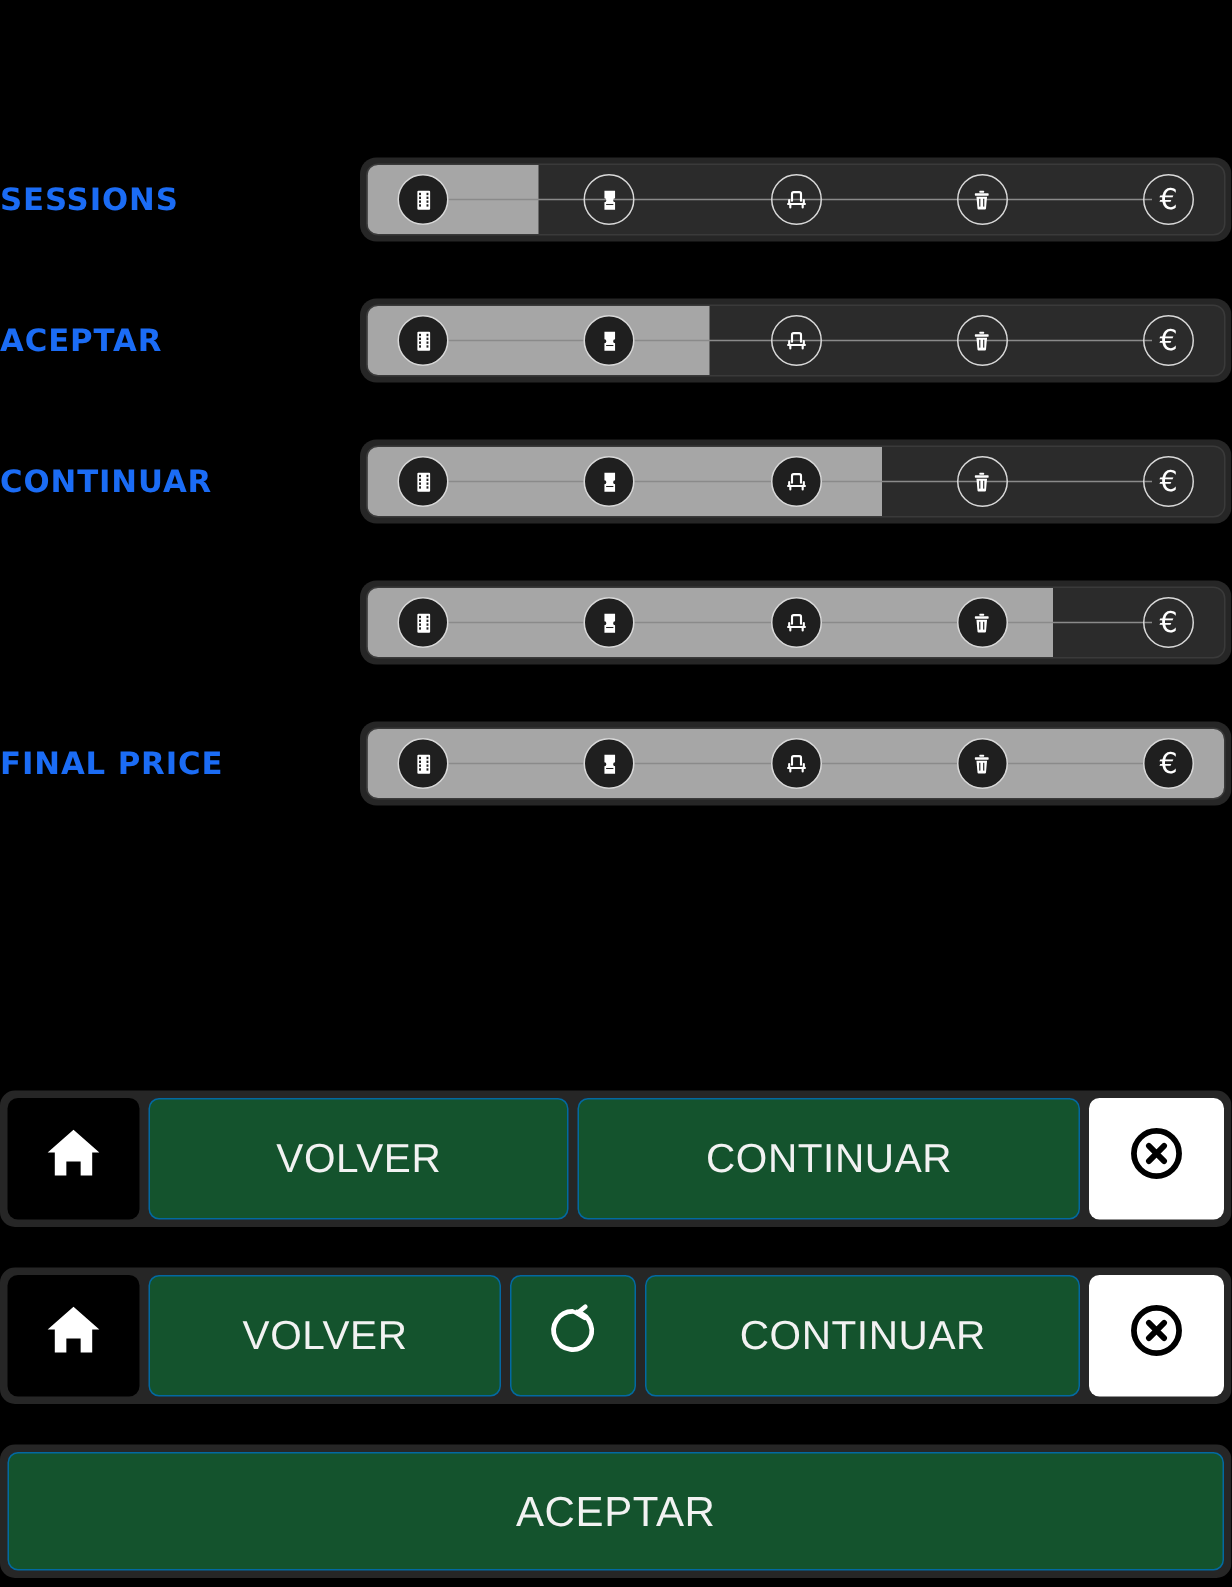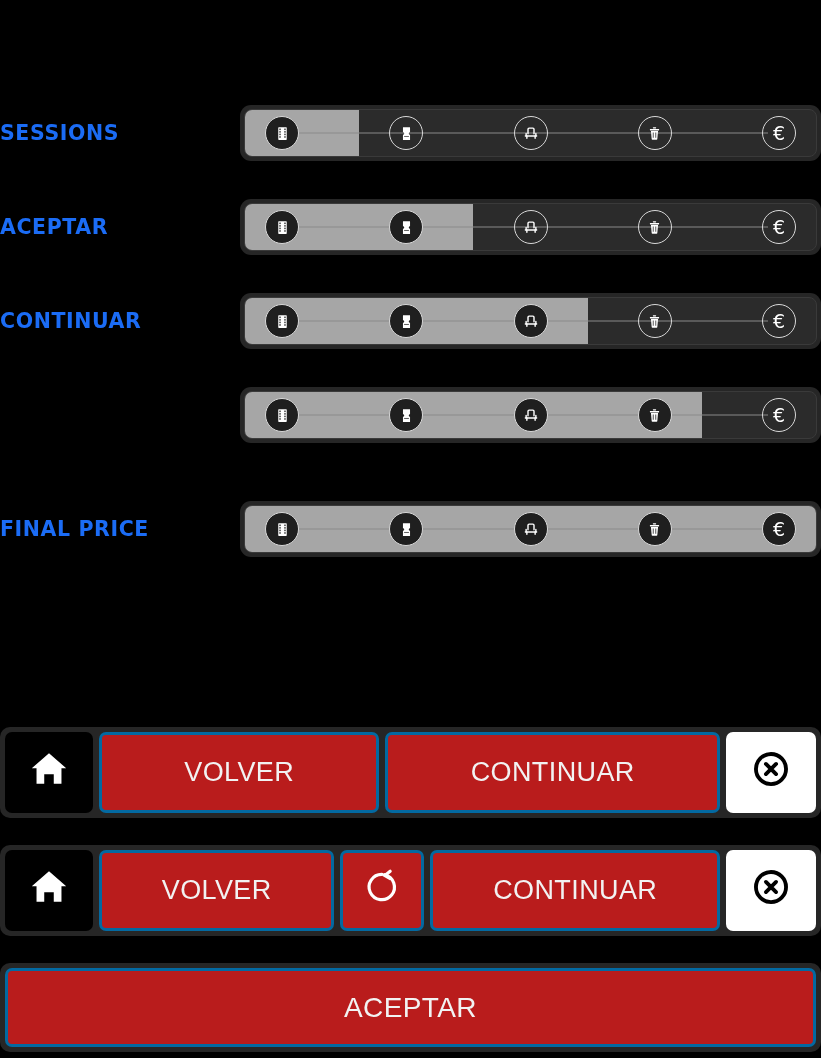--- a/index.html
+++ b/index.html
@@ -116,22 +116,22 @@
     left: 0;
     width: 821px;
     background: #262626;
     border-radius: 10px;
     box-sizing: border-box;
     padding: 5px;
     display: flex;
     gap: 6px;
   }
   .btn {
-    background: #b91c1c;
-    border: 3px solid #0369a1;
+    background: #14532d;
+    border: 1px solid #0369a1;
     border-radius: 7px;
     display: flex;
     align-items: center;
     justify-content: center;
     color: #f2f2f2;
     font-family: "Liberation Sans", sans-serif;
     font-size: 27px;
     letter-spacing: 0.4px;
     box-sizing: border-box;
     user-select: none;
@@ -363,21 +363,21 @@
               </svg>
           </div>
           <div class="step pending">
             <span style="font-family:'DejaVu Sans',sans-serif;font-size:19px;color:#fff;line-height:1;">€</span>
           </div>
         </div>
       </div>
     </div>
   </div>
 
-  <div class="progress-row" style="top:482px;text-decoration:underline;">
+  <div class="progress-row" style="top:462px;text-decoration:underline;">
     <div class="row-label">FINAL PRICE</div>
     <div class="track-outer">
       <div class="track-inner">
         <div class="track-fill" style="width:100%;"></div>
         <div class="track-line"></div>
         <div class="steps">
           <div class="step done">
             <svg width="17" height="17" viewBox="0 0 24 24" fill="#ffffff">
                 <rect x="6" y="3" width="12" height="18" rx="1"></rect>
                 <rect x="7.6" y="5" width="1.8" height="2.2" fill="#1f1f1f"></rect>

